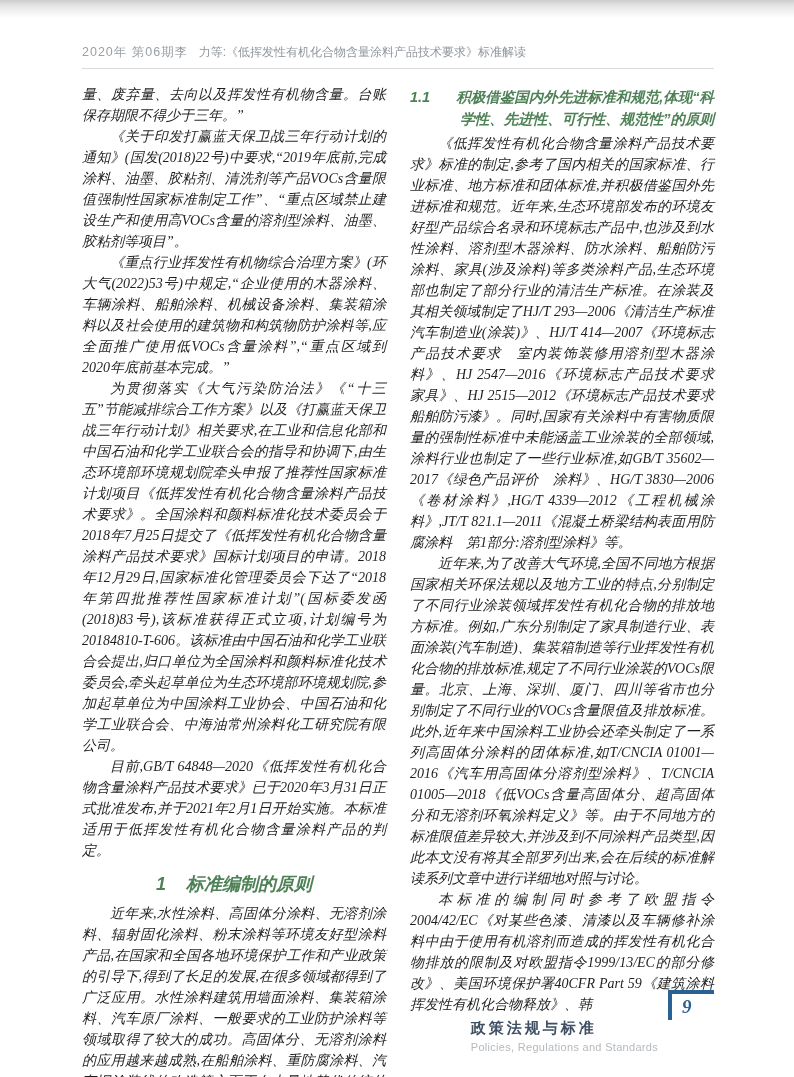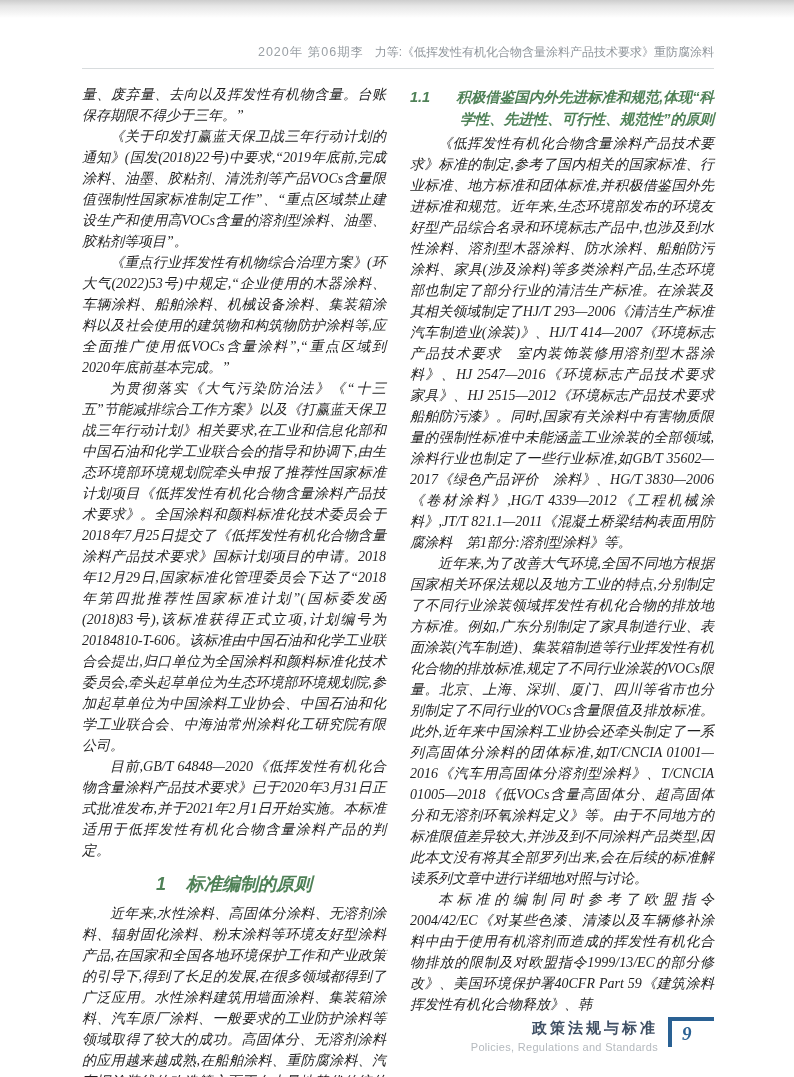--- a/index.html
+++ b/index.html
@@ -16,21 +16,21 @@
     background: #ffffff;
     overflow: hidden;
     font-family: "Liberation Serif", "DejaVu Serif", serif;
   }
   .top-shade {
     position: absolute; top: 0; left: 0; right: 0; height: 18px;
     background: linear-gradient(to bottom, #cdcdcd 0px, #e6e6e6 6px, #ffffff 18px);
   }
   .header {
     position: absolute; top: 44px; left: 82px; right: 80px;
-    display: flex; justify-content: flex-end; align-items: flex-end;
+    display: flex; justify-content: flex-start; align-items: flex-end;
     padding-bottom: 7px;
     border-bottom: 1px solid #d8dcde;
     font-family: "Liberation Sans", sans-serif;
     color: #9aa0a5;
   }
   .header .issue { font-size: 12.5px; letter-spacing: 1px; }
   .header .running { font-size: 12px; color: #8f959b; }
   .columns {
     position: absolute; top: 84px; left: 82px; right: 80px; bottom: 60px;
     display: flex; gap: 24px; font-style: italic;
@@ -63,21 +63,21 @@
     line-height: 22px;
     margin: 2px 0 3px 0;
     padding-left: 2.6em;
     text-align: right;
   }
   .h2 .num { float: left; margin-left: -2.6em; }
   .footer {
     position: absolute; right: 80px; bottom: 24px;
     display: flex; align-items: flex-start; gap: 10px;
   }
-  .footer-titles { text-align: right; padding-top: 2px; }
+  .footer-titles { padding-top: 2px; margin-top: 27px; }
   .footer-cn {
     font-family: "Liberation Sans", sans-serif;
     font-weight: bold;
     font-size: 15px;
     letter-spacing: 3px;
     color: var(--footer-title);
   }
   .footer-en {
     font-family: "Liberation Sans", sans-serif;
     font-size: 11px;
@@ -101,21 +101,21 @@
   }
 </style>
 </head>
 <body>
 
 <div class="page">
   <div class="top-shade"></div>
 
   <div class="header">
     <span class="issue">2020年  第06期</span>
-    <span class="running">李　力等:《低挥发性有机化合物含量涂料产品技术要求》重防腐涂料</span>
+    <span class="running">李　力等:《低挥发性有机化合物含量涂料产品技术要求》标准解读</span>
   </div>
 
   <div class="columns">
     <div class="col">
       <p class="para cont">量、废弃量、去向以及挥发性有机物含量。台账保存期限不得少于三年。”</p>
       <p class="para">《关于印发打赢蓝天保卫战三年行动计划的通知》(国发(2018)22号)中要求,“2019年底前,完成涂料、油墨、胶粘剂、清洗剂等产品VOCs含量限值强制性国家标准制定工作”、“重点区域禁止建设生产和使用高VOCs含量的溶剂型涂料、油墨、胶粘剂等项目”。</p>
       <p class="para">《重点行业挥发性有机物综合治理方案》(环大气(2022)53号)中规定,“企业使用的木器涂料、车辆涂料、船舶涂料、机械设备涂料、集装箱涂料以及社会使用的建筑物和构筑物防护涂料等,应全面推广使用低VOCs含量涂料”,“重点区域到2020年底前基本完成。”</p>
       <p class="para">为贯彻落实《大气污染防治法》《“十三五”节能减排综合工作方案》以及《打赢蓝天保卫战三年行动计划》相关要求,在工业和信息化部和中国石油和化学工业联合会的指导和协调下,由生态环境部环境规划院牵头申报了推荐性国家标准计划项目《低挥发性有机化合物含量涂料产品技术要求》。全国涂料和颜料标准化技术委员会于2018年7月25日提交了《低挥发性有机化合物含量涂料产品技术要求》国标计划项目的申请。2018年12月29日,国家标准化管理委员会下达了“2018年第四批推荐性国家标准计划”(国标委发函(2018)83号),该标准获得正式立项,计划编号为20184810-T-606。该标准由中国石油和化学工业联合会提出,归口单位为全国涂料和颜料标准化技术委员会,牵头起草单位为生态环境部环境规划院,参加起草单位为中国涂料工业协会、中国石油和化学工业联合会、中海油常州涂料化工研究院有限公司。</p>
       <p class="para">目前,GB/T 64848—2020《低挥发性有机化合物含量涂料产品技术要求》已于2020年3月31日正式批准发布,并于2021年2月1日开始实施。本标准适用于低挥发性有机化合物含量涂料产品的判定。</p>
       <div class="h1">

